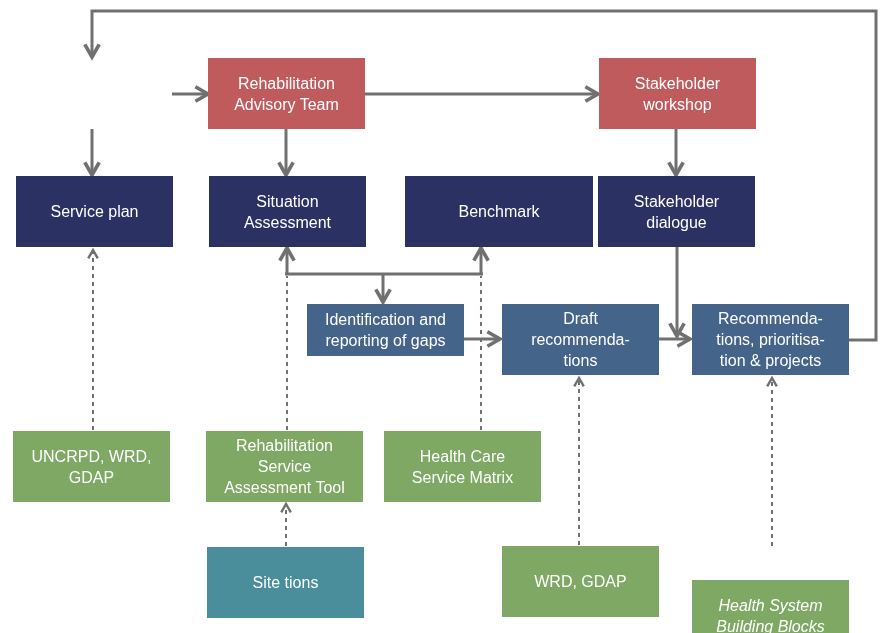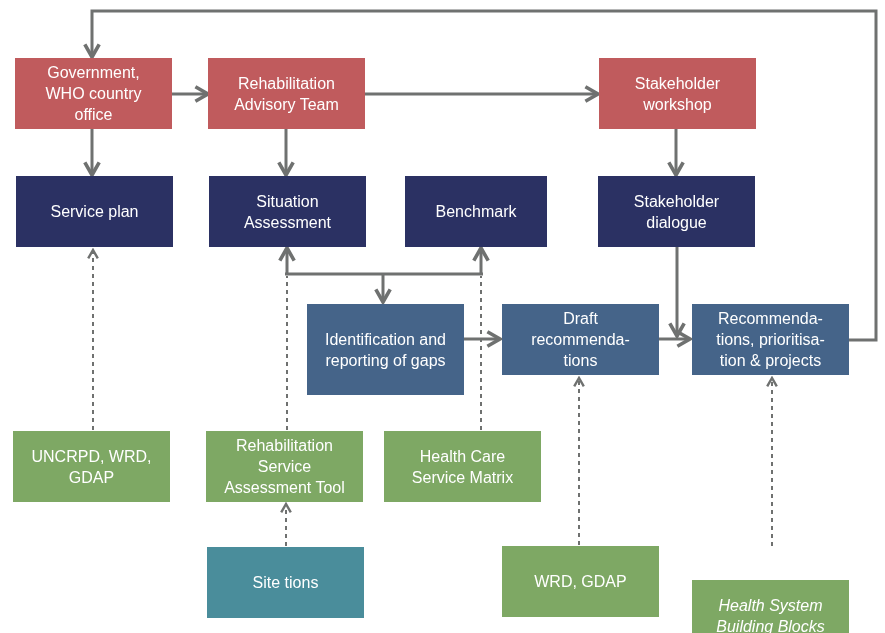--- a/index.html
+++ b/index.html
@@ -52,36 +52,33 @@
     <g stroke="#6f7170" stroke-width="2" fill="none" stroke-dasharray="4,4">
       <line x1="93" y1="430" x2="93" y2="250" marker-end="url(#arrow)"></line>
       <line x1="287" y1="430" x2="287" y2="276"></line>
       <line x1="481" y1="430" x2="481" y2="276"></line>
       <line x1="286" y1="546" x2="286" y2="504" marker-end="url(#arrow)"></line>
       <line x1="579" y1="545" x2="579" y2="378" marker-end="url(#arrow)"></line>
       <line x1="772" y1="546" x2="772" y2="378" marker-end="url(#arrow)"></line>
     </g>
   </svg>
 
-  <div class="box red" style="left:15px;top:58px;width:157px;height:71px;">Government,
-WHO country
-office</div>
   <div class="box red" style="left:208px;top:58px;width:157px;height:71px;">Rehabilitation
 Advisory Team</div>
   <div class="box red" style="left:599px;top:58px;width:157px;height:71px;">Stakeholder
 workshop</div>
 
   <div class="box navy" style="left:16px;top:176px;width:157px;height:71px;">Service plan</div>
   <div class="box navy" style="left:209px;top:176px;width:157px;height:71px;">Situation
 Assessment</div>
-  <div class="box navy" style="left:405px;top:176px;width:142px;height:71px;">Benchmark</div>
+  <div class="box navy" style="left:405px;top:176px;width:188px;height:71px;">Benchmark</div>
   <div class="box navy" style="left:598px;top:176px;width:157px;height:71px;">Stakeholder
 dialogue</div>
 
-  <div class="box steel" style="left:307px;top:304px;width:157px;height:91px;">Identification and
+  <div class="box steel" style="left:307px;top:304px;width:157px;height:52px;">Identification and
 reporting of gaps</div>
   <div class="box steel" style="left:502px;top:304px;width:157px;height:71px;">Draft
 recommenda-
 tions</div>
   <div class="box steel" style="left:692px;top:304px;width:157px;height:71px;">Recommenda-
 tions, prioritisa-
 tion &amp; projects</div>
 
   <div class="box green" style="left:13px;top:431px;width:157px;height:71px;">UNCRPD, WRD,
 GDAP</div>

